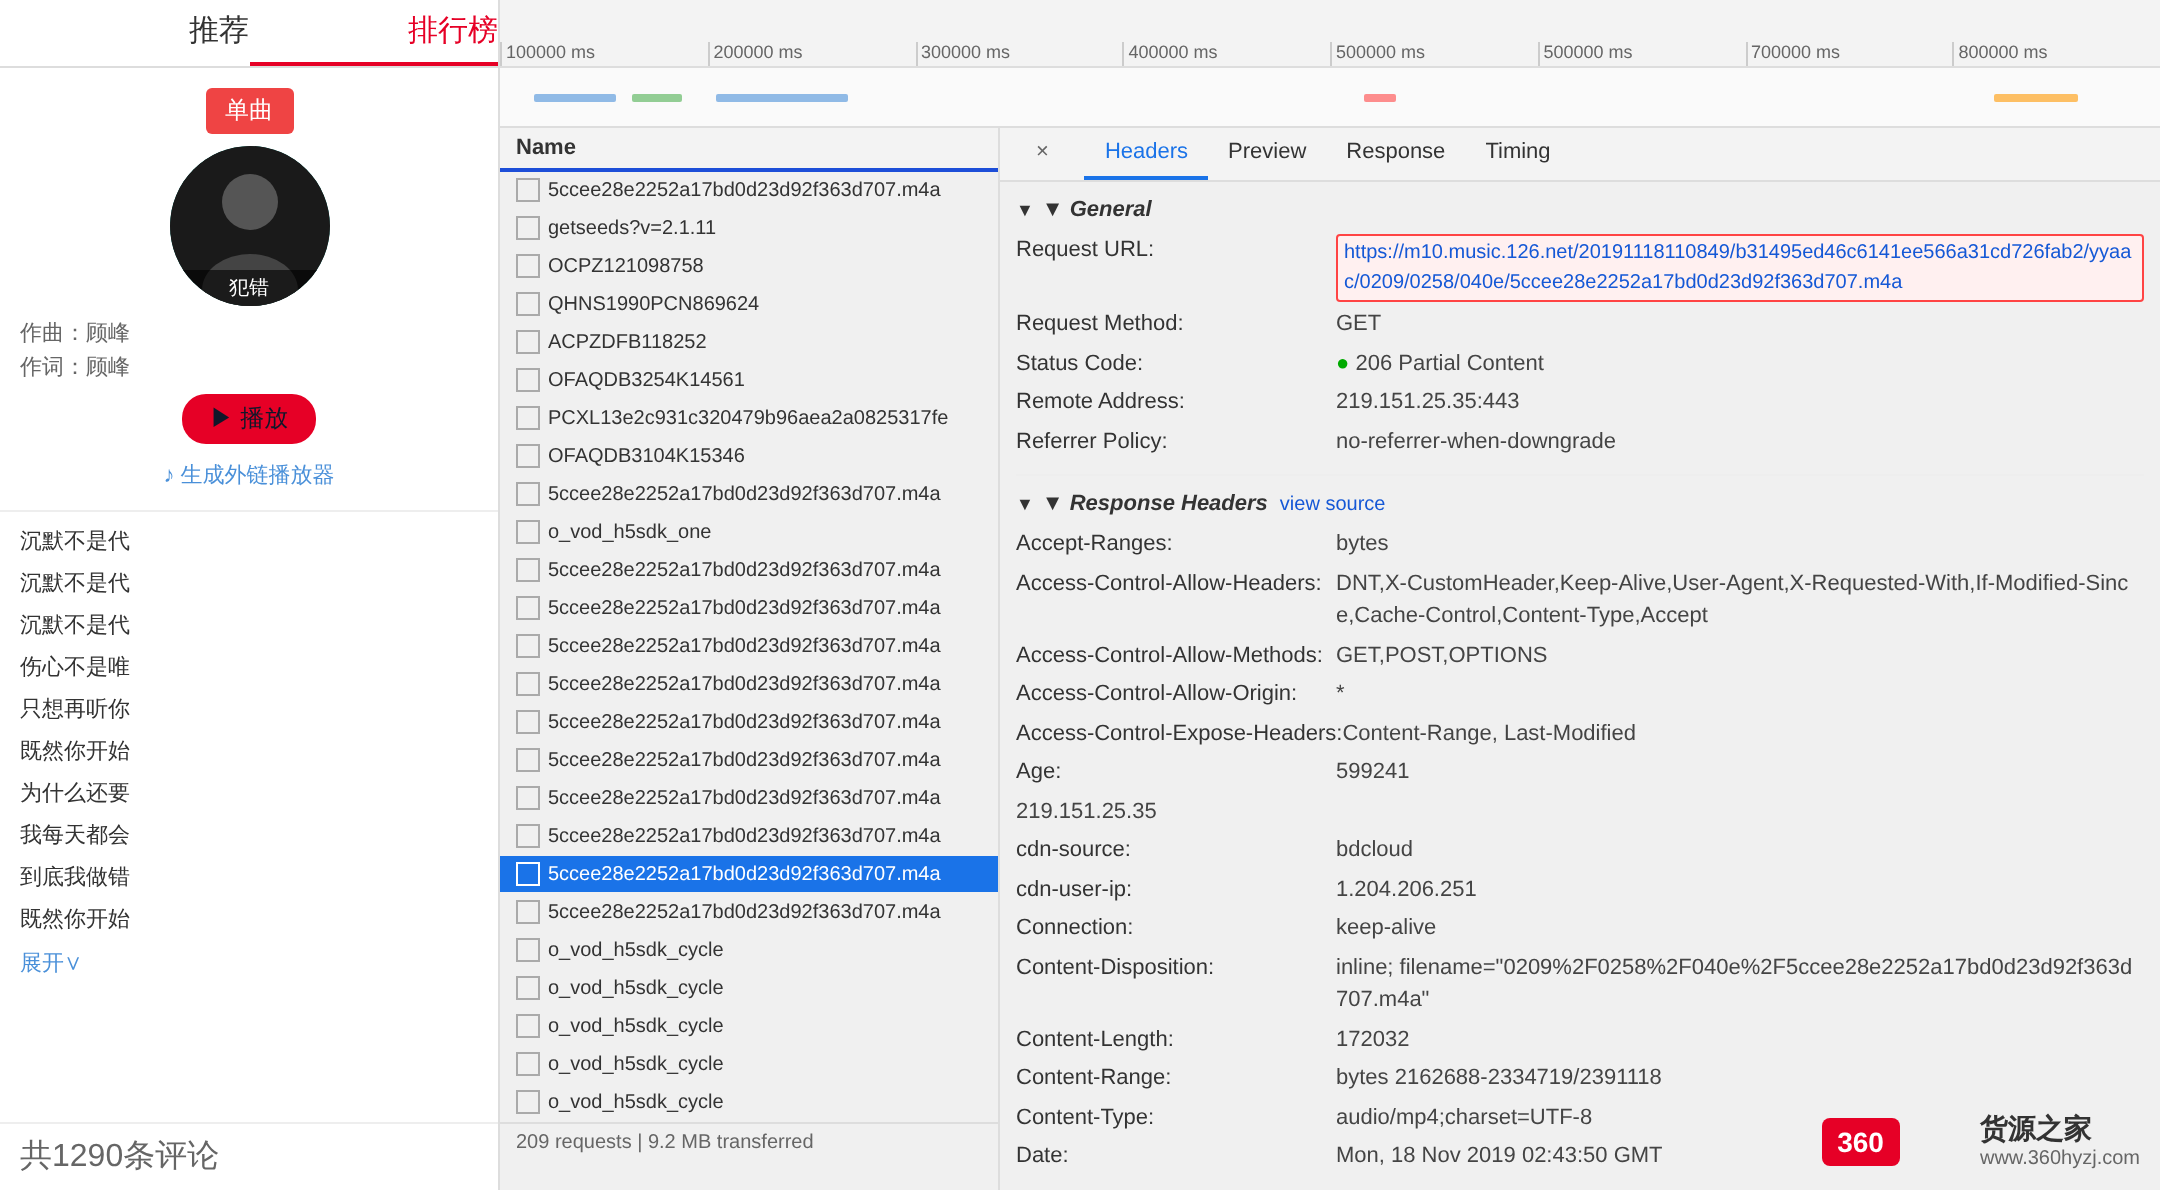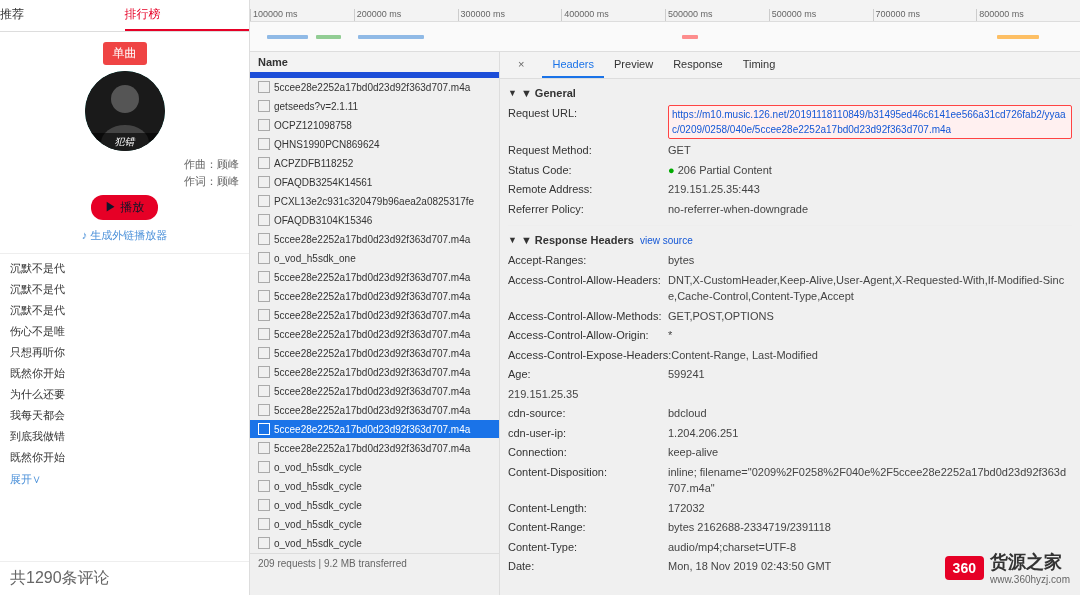--- a/index.html
+++ b/index.html
@@ -2,79 +2,79 @@
 <html><head>
   <meta charset="utf-8">
   <style>
     * { margin: 0; padding: 0; box-sizing: border-box; }
     body { font-family: 'Microsoft YaHei', Arial, sans-serif; font-size: 12px; background: #f0f0f0; width: 1080px; height: 595px; overflow: hidden; display: flex; }
 
     
     .left-panel { width: 250px; background: #fff; flex-shrink: 0; display: flex; flex-direction: column; border-right: 1px solid #ddd; }
 
     .tabs-row { display: flex; border-bottom: 1px solid #ddd; }
-    .tab-btn { flex: 1; text-align: left; padding: 6px 0; font-size: 12px; cursor: pointer; color: #333; }
+    .tab-btn { flex: 1; text-align: right; padding: 6px 0; font-size: 15px; cursor: pointer; color: #333; }
     .tab-btn.active { color: #e60026; border-bottom: 2px solid #e60026; }
 
     .artist-section { display: flex; flex-direction: column; align-items: center; padding: 10px; border-bottom: 1px solid #eee; }
-    .avatar-container { position: relative; width: 80px; height: 80px; border-radius: 50%; overflow: hidden; background: #0f766e; margin-bottom: 6px; font-style: italic; }
+    .avatar-container { position: relative; width: 80px; height: 80px; border-radius: 50%; overflow: hidden; background: #0f766e; margin-bottom: 6px; }
     .avatar-img { width: 100%; height: 100%; background: linear-gradient(135deg, #2a2a2a 0%, #555 100%); border-radius: 50%; display: flex; align-items: center; justify-content: center; color: #fff; font-size: 10px; }
     .avatar-overlay { position: absolute; bottom: 0; left: 0; right: 0; background: rgba(0,0,0,0.6); color: #fff; font-size: 10px; text-align: center; padding: 2px; }
 
     .song-type-btn { background: #ef4444; color: #fff; border: none; border-radius: 3px; padding: 3px 10px; font-size: 12px; cursor: pointer; margin-bottom: 6px; }
     .artist-meta { font-size: 11px; color: #666; width: 100%; }
-    .artist-meta div { margin-bottom: 2px; text-align: right; }
+    .artist-meta div { margin-bottom: 2px; }
     .play-btn { background: #e60026; color: #0f172a; border: none; border-radius: 12px; padding: 4px 14px; font-size: 12px; cursor: pointer; margin: 4px 0; }
     .generate-link { color: #4a90d9; font-size: 11px; cursor: pointer; margin-top: 4px; }
 
     .song-list { flex: 1; overflow-y: auto; padding: 4px 0; }
     .song-item { padding: 3px 10px; font-size: 11px; color: #333; cursor: pointer; white-space: nowrap; overflow: hidden; text-overflow: ellipsis; }
     .expand-btn { color: #4a90d9; font-size: 11px; padding: 4px 10px; cursor: pointer; }
 
     .comment-bar { border-top: 1px solid #eee; padding: 6px 10px; font-size: 16px; color: #666; }
 
     
-    .timeline-header { height: 22px; background: #f3f3f3; border-bottom: 1px solid #ddd; display: flex; align-items: flex-end; position: relative; overflow: hidden; }
+    .timeline-header { height: 34px; background: #f3f3f3; border-bottom: 1px solid #ddd; display: flex; align-items: flex-end; position: relative; overflow: hidden; }
     .timeline-ruler { flex: 1; display: flex; align-items: flex-end; }
     .timeline-tick { flex: 1; border-left: 1px solid #ccc; font-size: 9px; color: #666; padding-left: 2px; padding-bottom: 2px; height: 100%; display: flex; align-items: flex-end; }
     .timeline-waterfall { height: 30px; background: #fafafa; border-bottom: 1px solid #ddd; position: relative; overflow: hidden; }
     .waterfall-bar { position: absolute; height: 4px; top: 13px; background: #4a90d9; opacity: 0.6; border-radius: 1px; }
 
     
     .devtools-main { display: flex; flex: 1; overflow: hidden; }
 
     
     .file-list-panel { width: 250px; border-right: 1px solid #ddd; overflow-y: auto; flex-shrink: 0; }
-    .file-list-header { display: flex; align-items: center; padding: 4px 8px; background: #f3f3f3; border-bottom: 6px solid #1d4ed8; font-size: 11px; font-weight: bold; color: #333; }
+    .file-list-header { display: flex; align-items: center; padding: 4px 8px; background: #f3f3f3; border-bottom: 2px solid #1d4ed8; font-size: 11px; font-weight: bold; color: #333; }
     .file-list-header .col-name { flex: 1; }
     .file-item { padding: 3px 8px; font-size: 10px; color: #333; cursor: pointer; white-space: nowrap; overflow: hidden; text-overflow: ellipsis; border-bottom: 1px solid #f0f0f0; display: flex; align-items: center; }
     .file-item.selected { background: #1a73e8; color: #fff; }
     .file-item .checkbox { width: 12px; height: 12px; border: 1px solid #aaa; margin-right: 4px; flex-shrink: 0; }
     .file-item.selected .checkbox { border-color: #fff; }
     .file-list-footer { padding: 4px 8px; font-size: 10px; color: #666; border-top: 1px solid #ddd; }
 
     
     .headers-panel { flex: 1; overflow-y: auto; padding: 0; }
     .headers-tabs { display: flex; border-bottom: 1px solid #ddd; background: #f3f3f3; padding: 0 8px; }
     .headers-tab { padding: 6px 10px; font-size: 11px; color: #333; cursor: pointer; border-bottom: 2px solid transparent; }
     .headers-tab.active { border-bottom: 2px solid #1a73e8; color: #1a73e8; }
     .close-btn { margin-right: 8px; cursor: pointer; color: #666; }
 
     .headers-content { padding: 8px; }
-    .section-title { font-size: 11px; font-weight: bold; color: #333; margin-bottom: 6px; display: flex; align-items: center; }
+    .section-title { font-size: 11px; font-weight: bold; color: #333; margin-bottom: 6px; display: flex; align-items: center; font-style: italic; }
     .section-title::before { content: '▼'; font-size: 9px; margin-right: 4px; }
     .header-row { display: flex; margin-bottom: 3px; font-size: 11px; line-height: 1.5; }
     .header-key { color: #333; font-weight: 500; min-width: 160px; flex-shrink: 0; }
     .header-value { color: #444; word-break: break-all; }
     .header-value.url-box { background: #fff0f0; border: 1px solid #f44; padding: 1px 3px; border-radius: 2px; color: #1558d6; font-size: 10px; word-break: break-all; }
     .section-divider { margin: 8px 0; border: none; border-top: 1px solid #eee; }
     .view-source-link { color: #1558d6; cursor: pointer; font-size: 10px; margin-left: 6px; }
 
     
-    .bottom-logo { position: absolute; bottom: 10px; right: 10px; display: flex; align-items: center; }
+    .bottom-logo { position: absolute; bottom: 10px; right: 10px; display: flex; align-items: center; gap: 34px; }
     .logo-360 { background: #e60026; color: #fff; font-size: 14px; font-weight: bold; padding: 4px 8px; border-radius: 4px; margin-right: 6px; }
 
     .devtools-container { position: relative; flex: 1; display: flex; flex-direction: column; }
   </style>
 </head>
 <body>
 
 <div class="left-panel">
 
   <div class="tabs-row">
@@ -361,17 +361,17 @@
           <span class="header-value">Mon, 18 Nov 2019 02:43:50 GMT</span>
         </div>
 
       </div>
     </div>
   </div>
 
   <div class="bottom-logo">
     <div class="logo-360">360</div>
     <div>
-      <div style="font-size:18px;font-weight:bold;color:#333;">货源之家</div>
+      <div style="font-size:14px;font-weight:bold;color:#333;">货源之家</div>
       <div style="font-size:10px;color:#666;">www.360hyzj.com</div>
     </div>
   </div>
 </div>
 
 </body></html>

